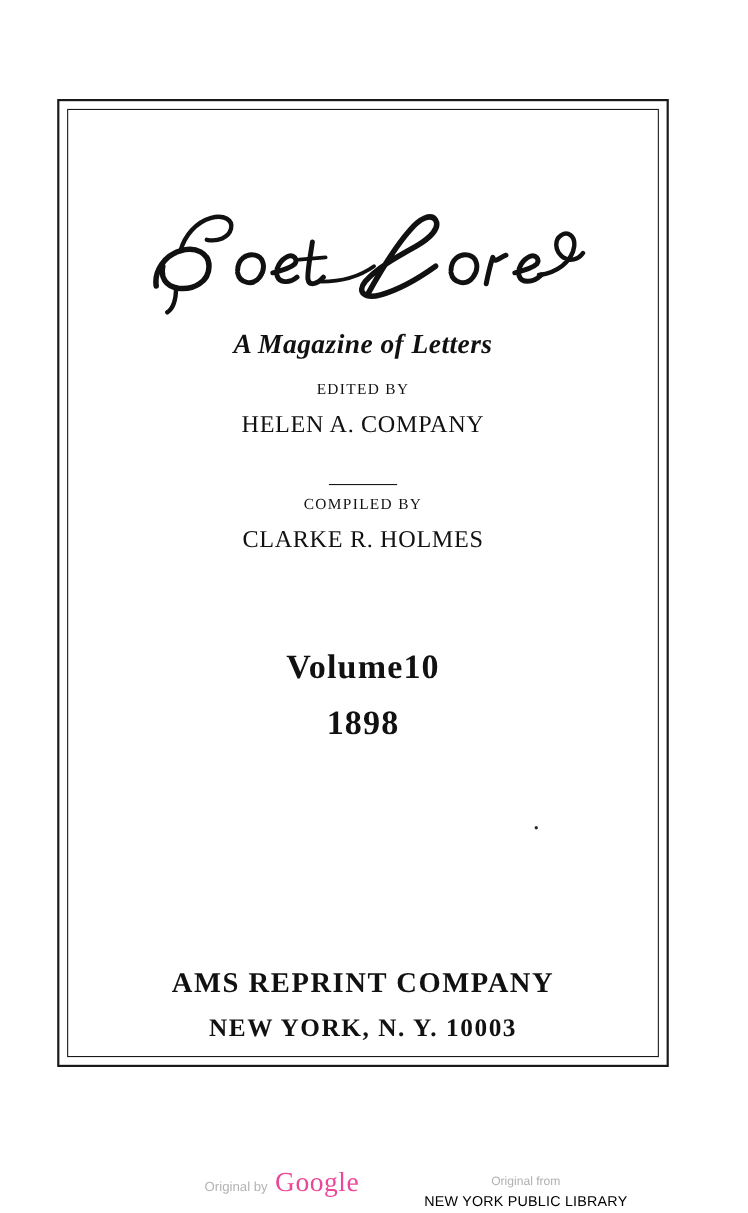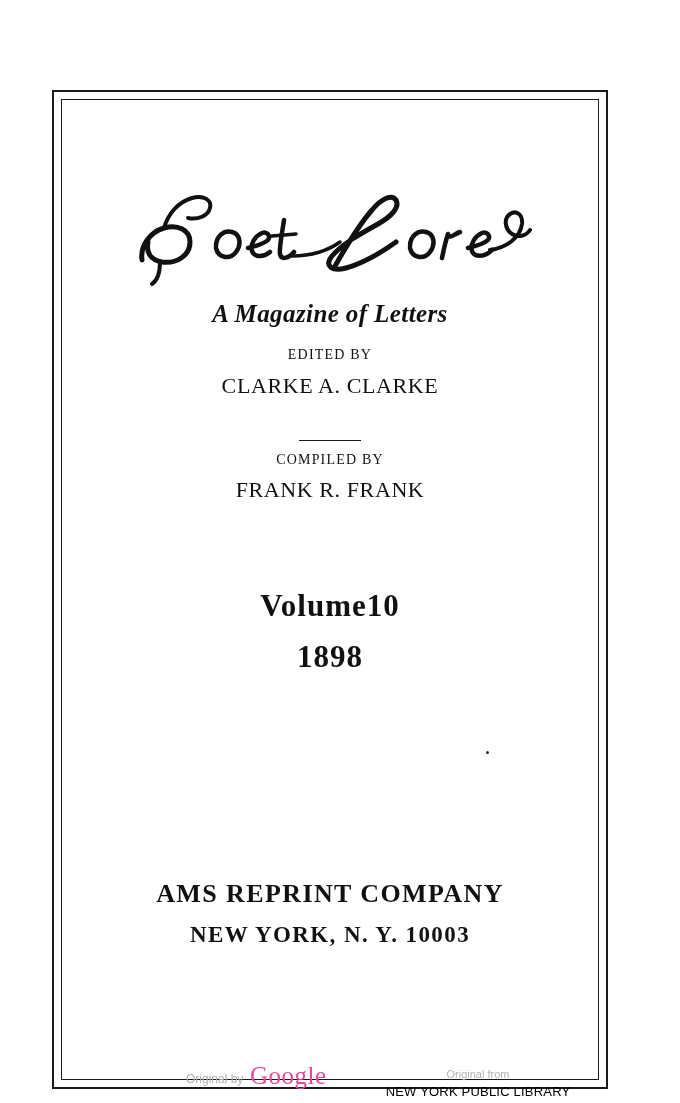--- a/index.html
+++ b/index.html
@@ -15,21 +15,21 @@
     color: #111111;
     overflow: hidden;
   }
 
   
   .page-frame {
     position: absolute;
     left: 52px;
     top: 90px;
     width: 556px;
-    height: 999px;
+    height: 880px;
     border: 2px solid #1a1a1a;
     box-sizing: border-box;
   }
   .page-frame-inner {
     position: absolute;
     left: 7px;
     top: 7px;
     right: 7px;
     bottom: 7px;
     border: 1px solid #1a1a1a;
@@ -253,27 +253,27 @@
           </g>
         </svg>
 
       </div>
 
       <div class="subtitle">A Magazine of Letters</div>
 
       <div class="edited-by">EDITED BY</div>
 
       <div class="editor-names">
-        <div>CLARKE A. CLARKE</div>
+        <div>HELEN A. COMPANY</div>
       </div>
 
       <div class="rule-short"></div>
 
       <div class="compiled-by">COMPILED BY</div>
-      <div class="compiler-name">FRANK R. FRANK</div>
+      <div class="compiler-name">CLARKE R. HOLMES</div>
 
       <div class="volume">
         <span>Volume</span><span class="vol-num">10</span>
       </div>
 
       <div class="year">1898</div>
 
       <div class="stray-dot"></div>
 
       <div class="publisher">AMS REPRINT COMPANY</div>

